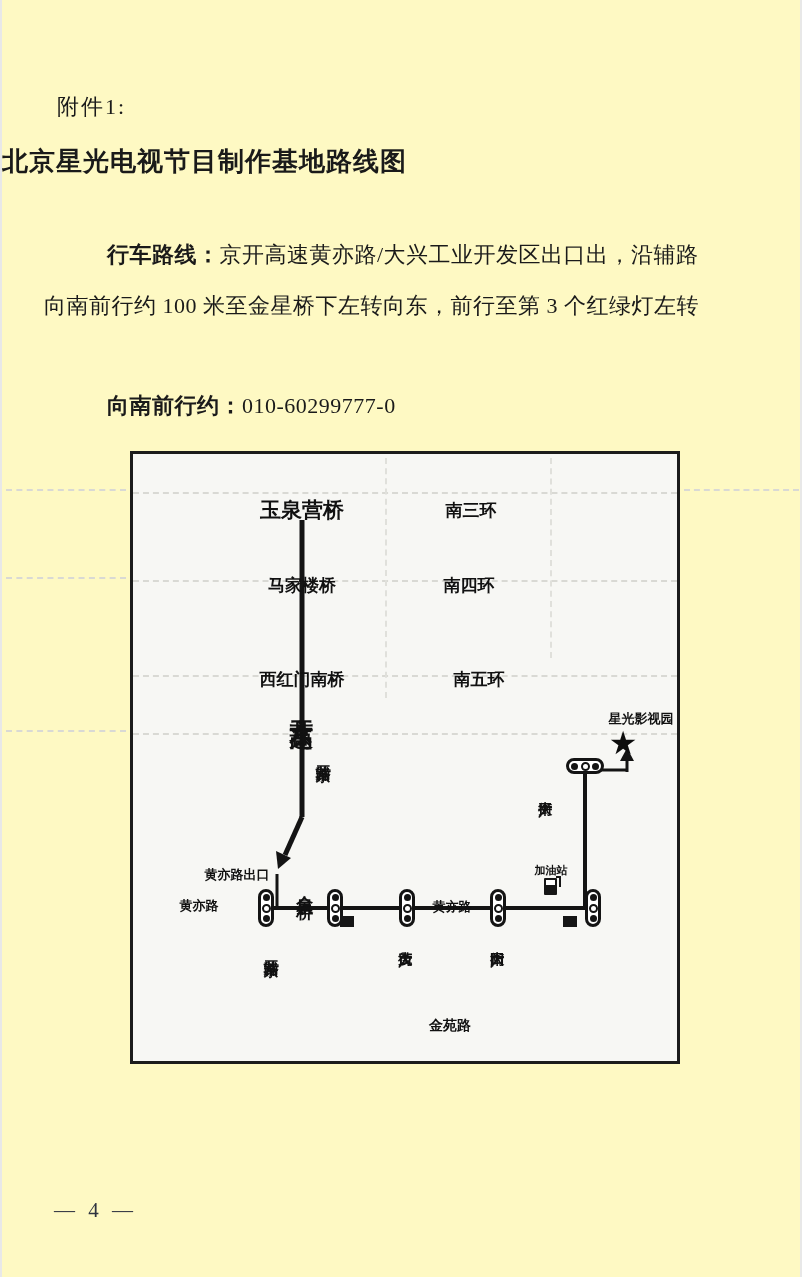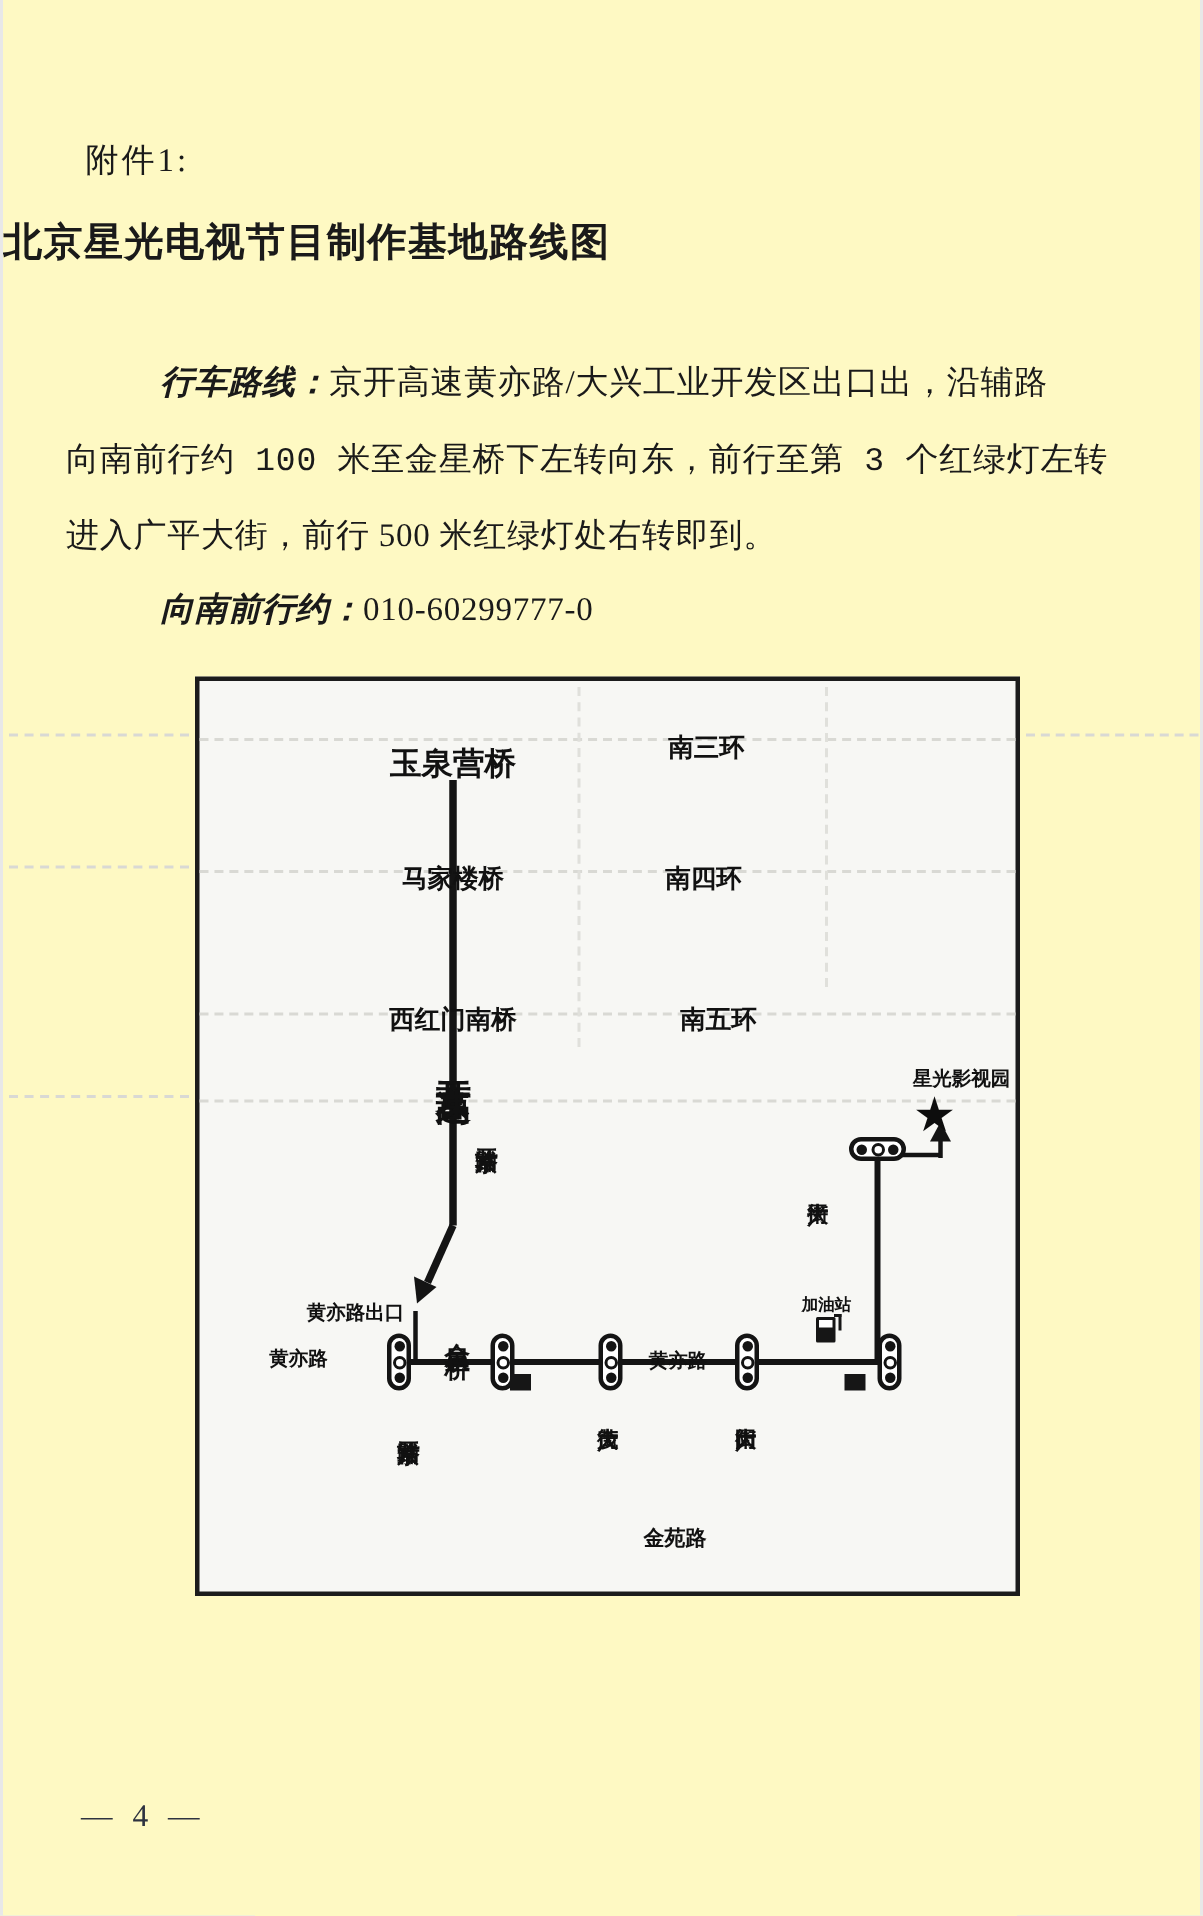--- a/index.html
+++ b/index.html
@@ -7,23 +7,23 @@
     position:relative; width:798px; height:1277px; margin:0 auto;
     background:#fef9c3; overflow:hidden;
     font-family:"Liberation Serif", serif; color:#1a1a1a;
   }
   
   .attachment { position:absolute; left:55px; top:92px; font-size:22px; letter-spacing:2px; }
   .doc-title  { position:absolute; left:0; top:144px; width:100%; margin:0;
                 text-align:left; font-size:26px; font-weight:bold; letter-spacing:1px;
                 font-family:"Liberation Sans", sans-serif; }
   .bodyline   { position:absolute; margin:0; font-size:22px; letter-spacing:0.5px; white-space:nowrap; }
-  .bodyline b { font-family:"Liberation Sans", sans-serif;font-style:italic; }
+  .bodyline b { font-family:"Liberation Sans", sans-serif; }
   .l1 { left:105px; top:240px; }
-  .l2 { left:42px;  top:291px;font-family:Liberation Mono, monospace; }
+  .l2 { left:42px;  top:291px; }
   .l3 { left:42px;  top:342px; }
   .l4 { left:105px; top:391px; }
   .pagenum { position:absolute; left:52px; top:1198px; font-size:21px; color:#2e3340; letter-spacing:4px; }
 
   
   .map {
     position:absolute; left:128px; top:451px; width:550px; height:613px;
     box-sizing:border-box; border:3px solid #1c1c1c; background:#f7f7f4;
   }
   .roads { position:absolute; left:0; top:0; }
@@ -67,21 +67,20 @@
   <div class="scan" style="left:4px; top:577px; width:120px;"></div>
   <div class="scan" style="left:4px; top:730px; width:120px;"></div>
   <div class="scan" style="left:682px; top:489px; width:115px;"></div>
 
   <div class="attachment">附件1:</div>
 
   <h1 class="doc-title">北京星光电视节目制作基地路线图</h1>
 
   <p class="bodyline l1"><b>行车路线：</b><span>京开高速黄亦路/大兴工业开发区出口出，沿辅路</span></p>
   <p class="bodyline l2">向南前行约 100 米至金星桥下左转向东，前行至第 3 个红绿灯左转</p>
-  <p class="bodyline l3">进入广平大街，前行 500 米红绿灯处右转即到。</p>
   <p class="bodyline l4"><b>向南前行约：</b><span>010-60299777-0</span></p>
 
   <div class="map">
 
     <div class="scan" style="left:0; top:38px; width:544px;"></div>
     <div class="scan" style="left:0; top:126px; width:544px;"></div>
     <div class="scan" style="left:0; top:221px; width:544px;"></div>
     <div class="scan" style="left:0; top:279px; width:544px;"></div>
     <div class="scanv" style="left:252px; top:4px; height:240px;"></div>
     <div class="scanv" style="left:417px; top:4px; height:200px;"></div>
@@ -98,21 +97,21 @@
       <line x1="127" y1="454" x2="466" y2="454" stroke="#141414" stroke-width="4"></line>
 
       <line x1="452" y1="314" x2="452" y2="453" stroke="#141414" stroke-width="4"></line>
 
       <line x1="462" y1="316" x2="494" y2="316" stroke="#141414" stroke-width="3"></line>
       <line x1="494" y1="318" x2="494" y2="305" stroke="#141414" stroke-width="3"></line>
       <polygon points="494,294 487,307 501,307" fill="#141414"></polygon>
     </svg>
 
     <div class="ml" style="left:169px; top:44px; font-size:21px;">玉泉营桥</div>
-    <div class="ml" style="left:338px; top:36px; font-size:17px;">南三环</div>
+    <div class="ml" style="left:338px; top:48px; font-size:17px;">南三环</div>
     <div class="ml" style="left:169px; top:123px; font-size:17px;">马家楼桥</div>
     <div class="ml" style="left:336px; top:123px; font-size:17px;">南四环</div>
     <div class="ml" style="left:169px; top:217px; font-size:17px;">西红门南桥</div>
     <div class="ml" style="left:336px; top:217px; font-size:17px;padding-left:20px;">南五环</div>
 
     <div class="ml vert" style="left:168px; top:246px; font-size:24px; letter-spacing:2px;">京开高速</div>
     <div class="ml vert" style="left:190px; top:300px; font-size:15px;">京开辅路</div>
 
     <div class="ml" style="left:104px; top:414px; font-size:13px;">黄亦路出口</div>
     <div class="ml" style="left:66px; top:445px; font-size:13px;">黄亦路</div>

